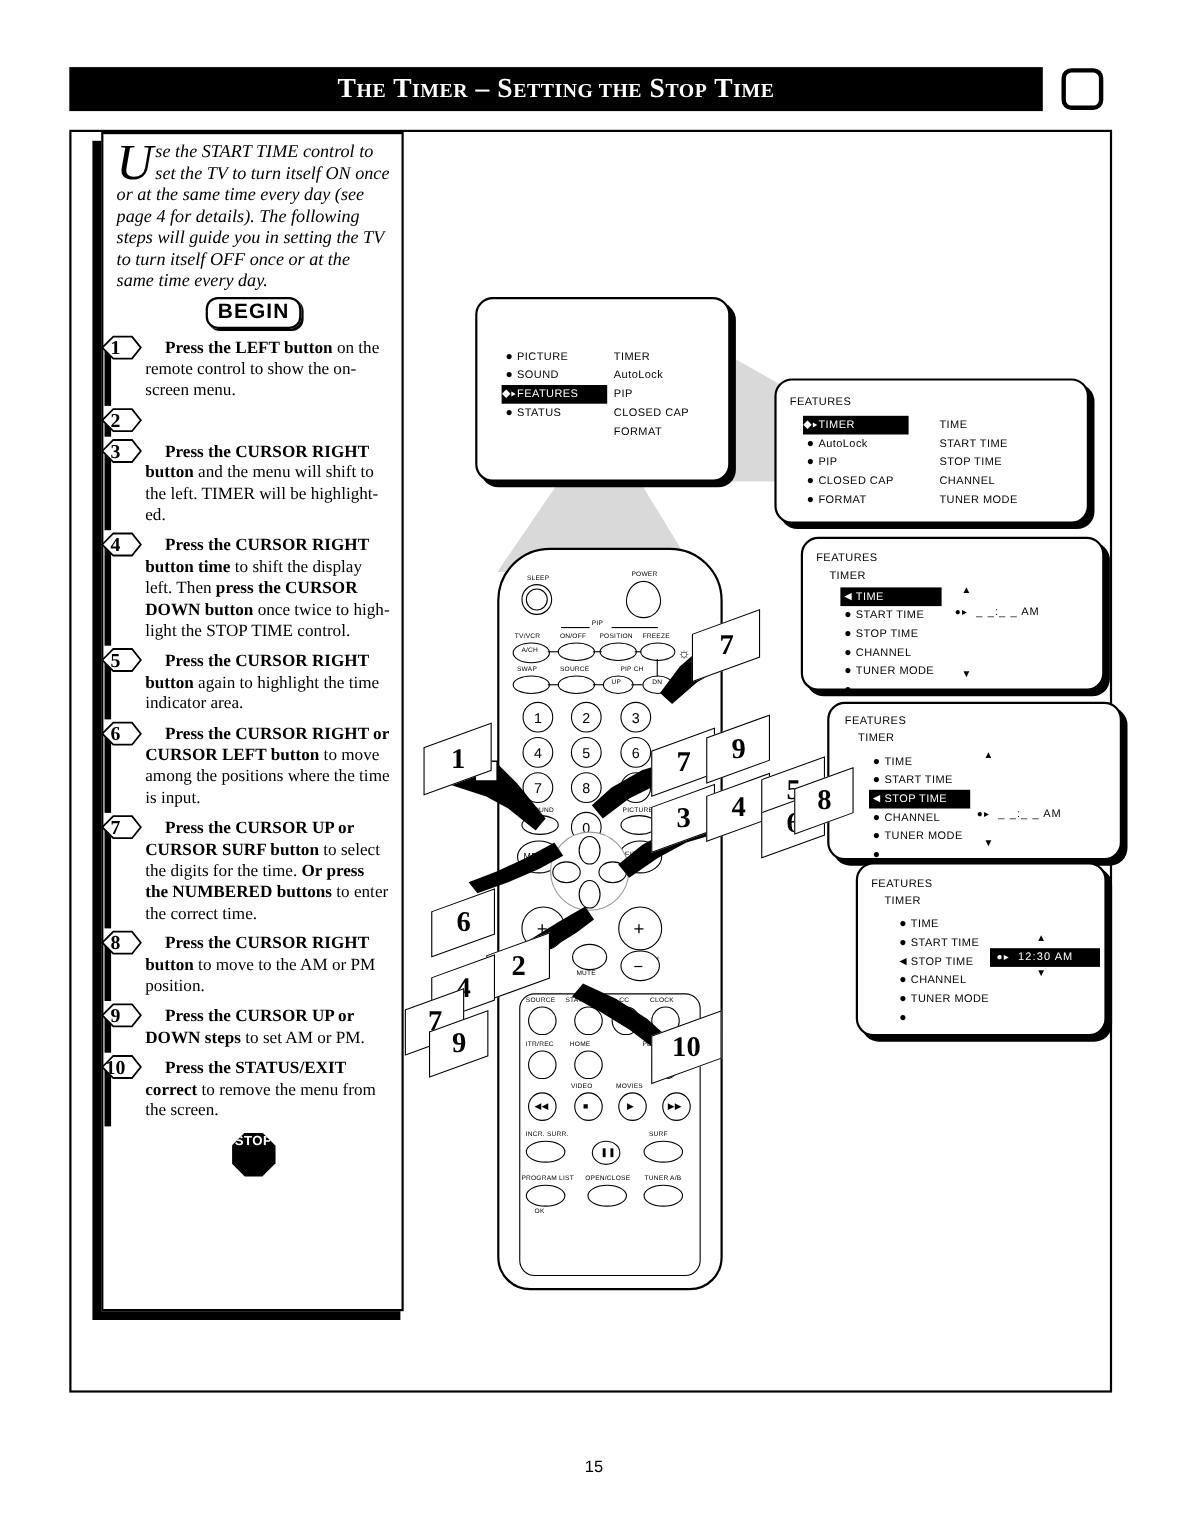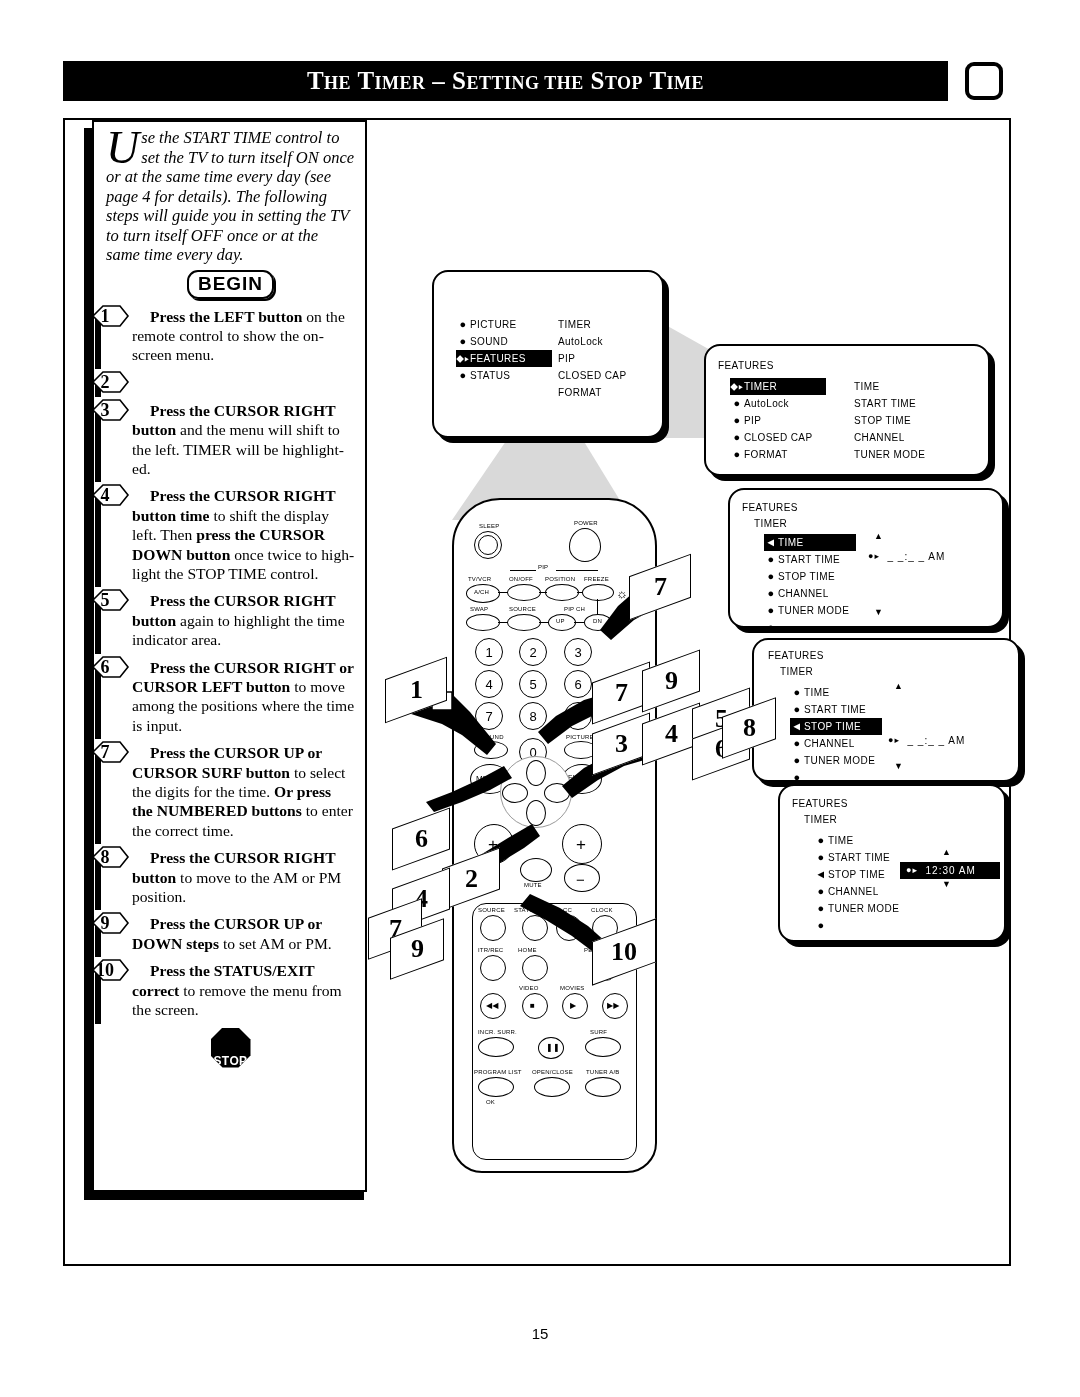--- a/index.html
+++ b/index.html
@@ -38,21 +38,21 @@
   .step-num{position:absolute;left:-16px;top:-4px;width:38px;height:26px;}
   .step-num svg{display:block;}
   .step-num .n{font-family:"Liberation Serif",serif;font-weight:bold;font-size:18px;}
   .step-text{font-size:15.6px;line-height:19.4px;text-align:left;}
   .step-text b{font-weight:bold;}
 
   #stop-wrap{text-align:center;margin-top:6px;}
   #stop-badge{display:inline-block;position:relative;width:40px;height:40px;}
   #stop-badge .oct{width:40px;height:40px;background:#000;
       clip-path:polygon(30% 0,70% 0,100% 30%,100% 70%,70% 100%,30% 100%,0 70%,0 30%);
-      display:flex;align-items:flex-end;justify-content:center;}
+      display:flex;align-items:flex-start;justify-content:center;}
   #stop-badge .lbl{color:#fff;font-family:"Liberation Sans",sans-serif;
       font-weight:bold;font-size:12px;letter-spacing:.4px;}
 
   
   .tv-screen{position:absolute;background:#fff;border:2.5px solid #000;
        border-radius:16px;box-shadow:5px 5px 0 #000;box-sizing:border-box;
        font-family:"Liberation Sans",sans-serif;}
   .menu-head{font-size:10px;letter-spacing:.4px;}
   .menu-sub{font-size:10px;letter-spacing:.4px;}
   .mrow{display:flex;align-items:center;height:17px;font-size:10px;letter-spacing:.4px;}

